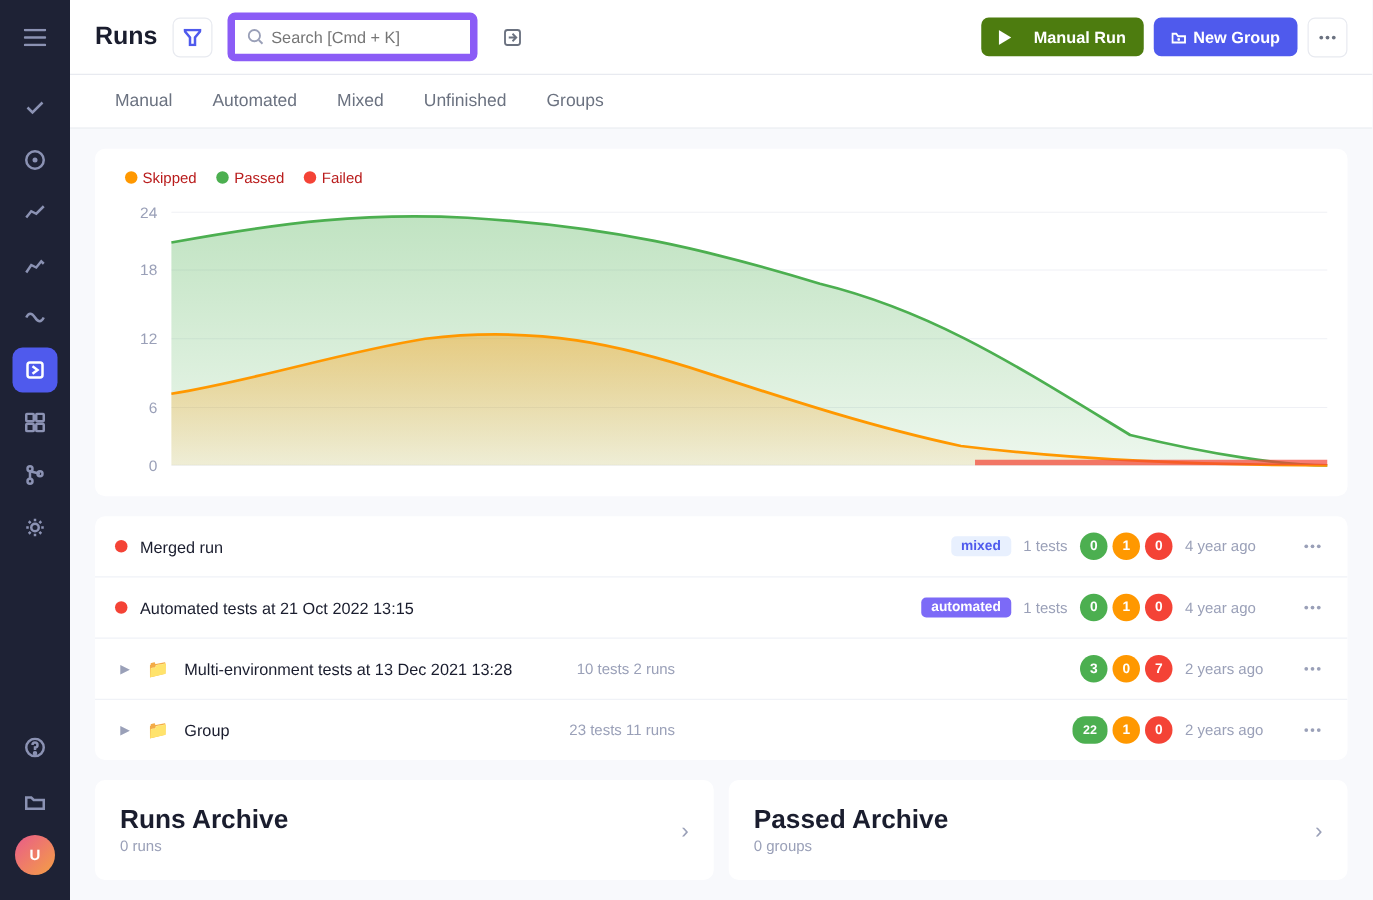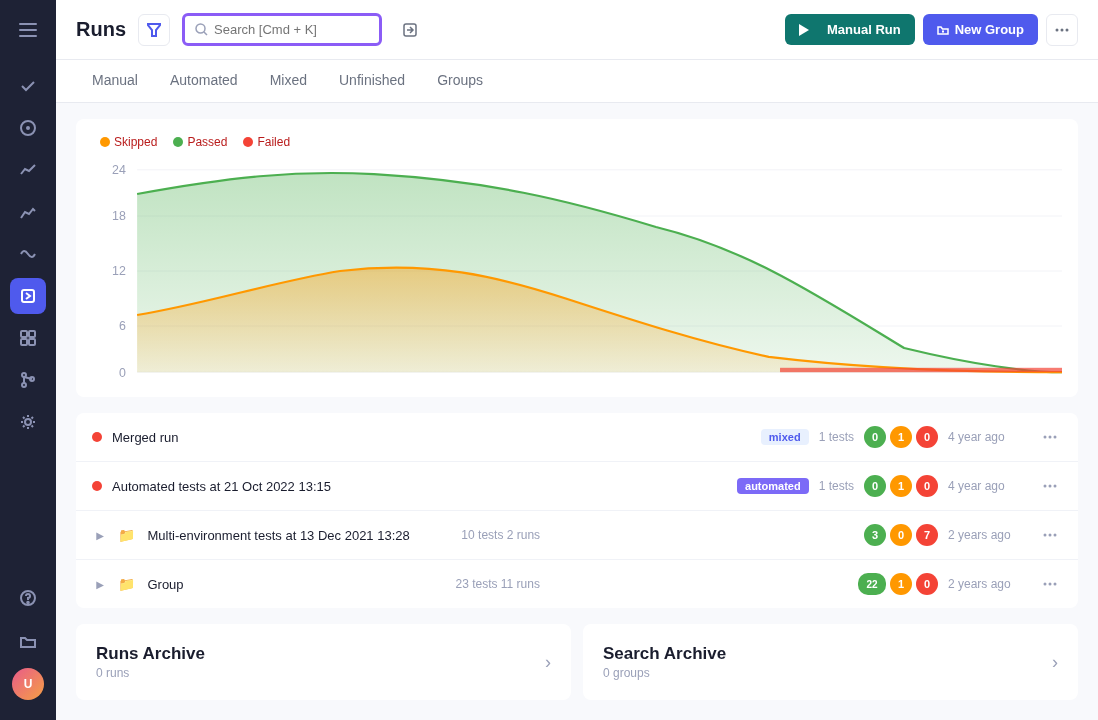--- a/index.html
+++ b/index.html
@@ -61,40 +61,40 @@
       width: 32px; height: 32px;
       border: 1px solid #e8eaf0;
       border-radius: 6px;
       display: flex; align-items: center; justify-content: center;
       cursor: pointer;
       color: #4f5aed;
       background: white;
     }
     .search-box {
       display: flex; align-items: center;
-      border: 3px solid #8b5cf6;
+      border: 6px solid #8b5cf6;
       border-radius: 6px;
       padding: 6px 10px;
       gap: 6px;
       color: #9aa0b8;
       font-size: 13px;
       width: 200px;
       background: white;
     }
     .share-icon-btn {
       width: 32px; height: 32px;
       display: flex; align-items: center; justify-content: center;
       cursor: pointer;
       color: #6b7280;
       position: relative;
     }
     .header-actions { margin-left: auto; display: flex; align-items: center; gap: 8px; }
     .btn-manual {
       display: flex; align-items: center; gap: 18px;
-      background: #0f766e;
+      background: #4d7c0f;
       color: white;
       border: none;
       border-radius: 6px;
       padding: 8px 14px;
       font-size: 13px;
       font-weight: 600;
       cursor: pointer;
     }
     .btn-new-group {
       display: flex; align-items: center; gap: 6px;
@@ -253,21 +253,21 @@
     .archive-card {
       background: white;
       border-radius: 8px;
       padding: 20px;
       display: flex;
       align-items: center;
       cursor: pointer;
     }
     .archive-card-text { flex: 1; }
     .archive-card-title {
-      font-size: 17px;
+      font-size: 21px;
       font-weight: 600;
       color: #1a1d2e;
     }
     .archive-card-subtitle {
       font-size: 12px;
       color: #9aa0b8;
       margin-top: 2px;
     }
     .archive-card-arrow {
       color: #9aa0b8;
@@ -562,21 +562,21 @@
     <div class="archive-section">
       <div class="archive-card">
         <div class="archive-card-text">
           <div class="archive-card-title">Runs Archive</div>
           <div class="archive-card-subtitle">0 runs</div>
         </div>
         <div class="archive-card-arrow">›</div>
       </div>
       <div class="archive-card">
         <div class="archive-card-text">
-          <div class="archive-card-title">Search Archive</div>
+          <div class="archive-card-title">Passed Archive</div>
           <div class="archive-card-subtitle">0 groups</div>
         </div>
         <div class="archive-card-arrow">›</div>
       </div>
     </div>
 
   </div>
 </div>
 
 </body></html>

